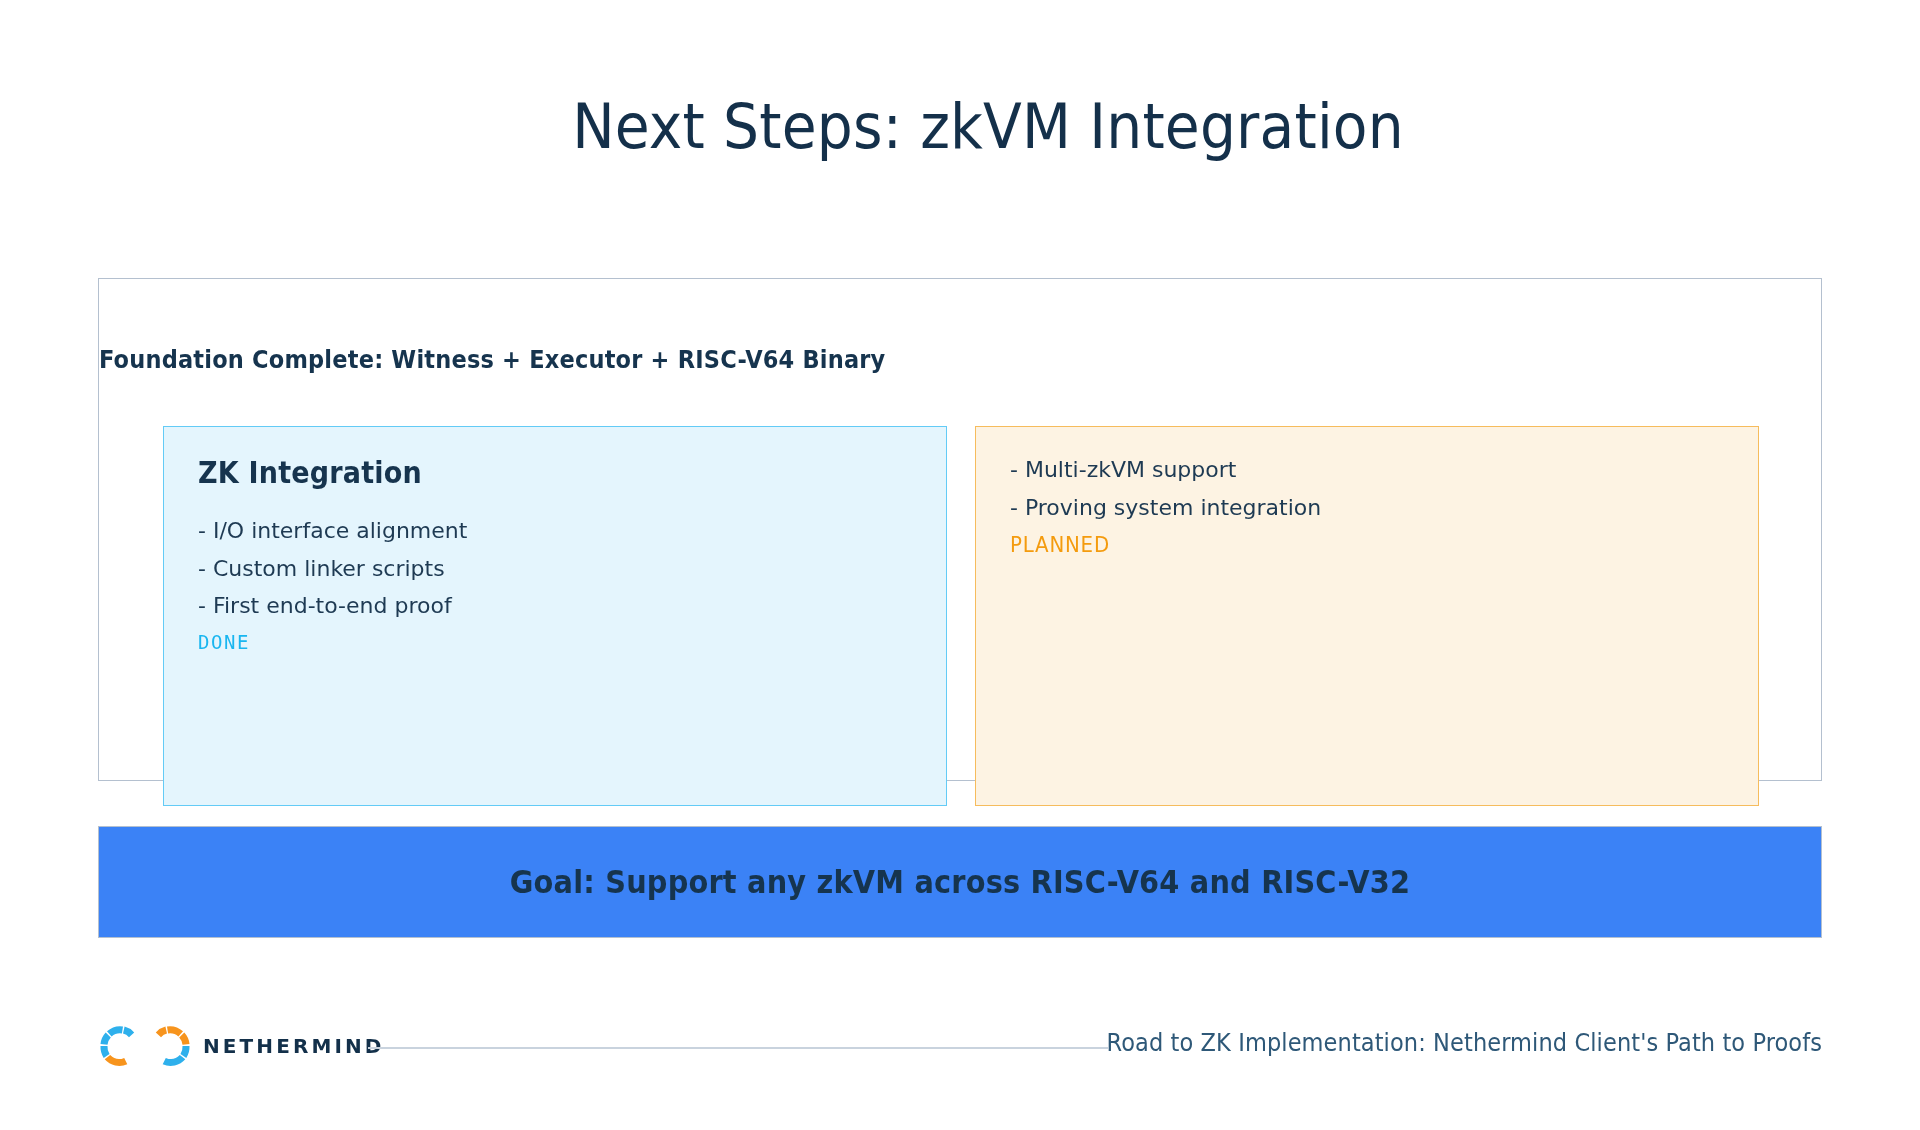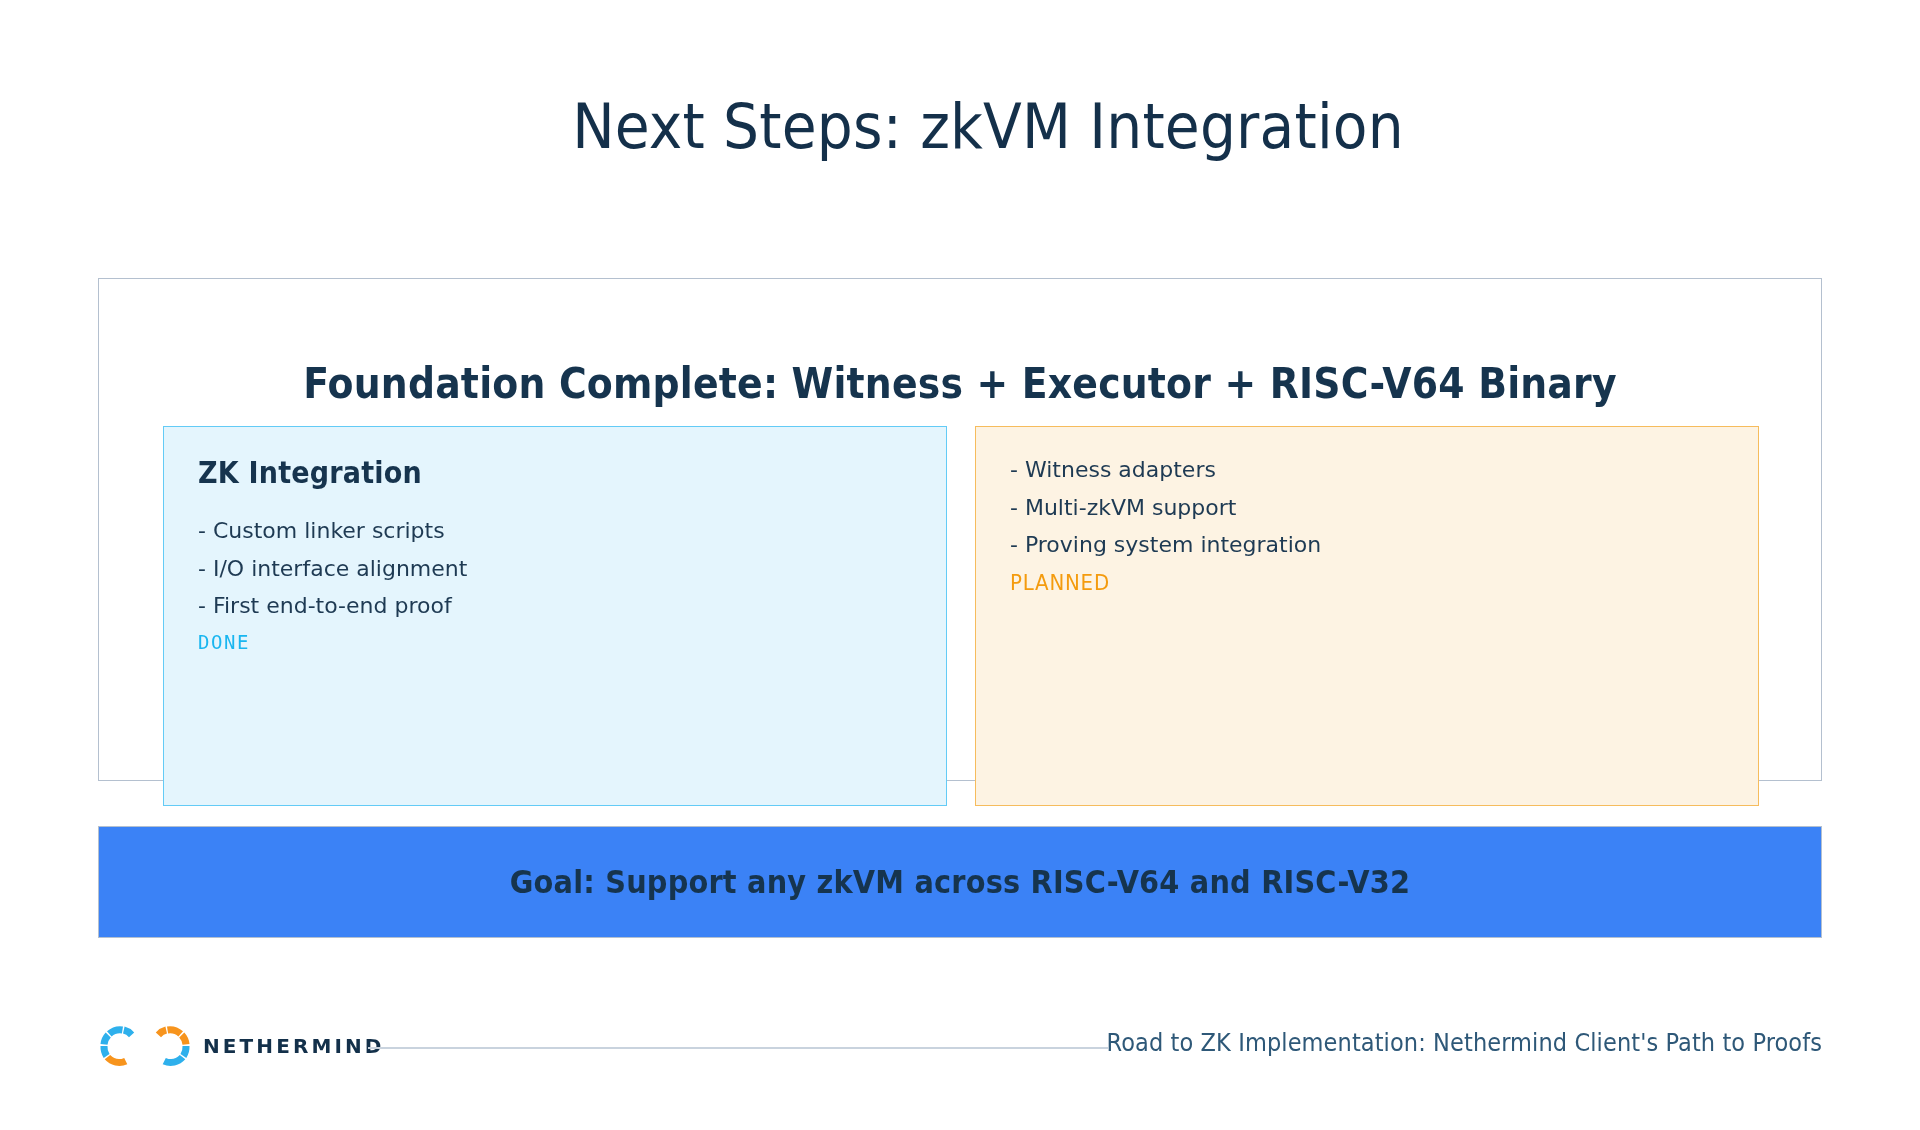--- a/index.html
+++ b/index.html
@@ -44,25 +44,25 @@
     height: 503px;
     box-sizing: border-box;
     border: 1.5px solid #b4c0cf;
     background: #ffffff;
   }
   .foundation-heading {
     position: absolute;
     left: 0;
     top: 45px;
     width: 100%;
-    text-align: center;
-    font-family: "DejaVu Sans Condensed", "Liberation Sans Narrow", "Liberation Sans", sans-serif;
-    font-stretch: condensed;
-    font-weight: 700;
-    font-size: 42px;
+    text-align: left;
+    font-family: "DejaVu Sans Condensed", "Liberation Sans Narrow", "Liberation Sans", sans-serif;
+    font-stretch: condensed;
+    font-weight: 700;
+    font-size: 25px;
     letter-spacing: 0.2px;
     color: #16344e;
     white-space: nowrap;
   }
 
   
   .cards-row {
     position: absolute;
     left: 64px;
     top: 147px;
@@ -207,30 +207,29 @@
 
 <section class="foundation-panel">
 
   <h2 class="foundation-heading">Foundation Complete: Witness + Executor + RISC-V64 Binary</h2>
 
   <div class="cards-row">
 
     <article class="card done">
       <h3 class="card-title">ZK Integration</h3>
       <ul class="card-list">
+        <li>- I/O interface alignment</li>
         <li>- Custom linker scripts</li>
-        <li>- I/O interface alignment</li>
         <li>- First end-to-end proof</li>
       </ul>
       <div class="card-status done-status">DONE</div>
     </article>
 
     <article class="card planned">
       <ul class="card-list">
-        <li>- Witness adapters</li>
         <li>- Multi-zkVM support</li>
         <li>- Proving system integration</li>
       </ul>
       <div class="card-status planned-status">PLANNED</div>
     </article>
 
   </div>
 </section>
 
 <section class="goal-bar">

